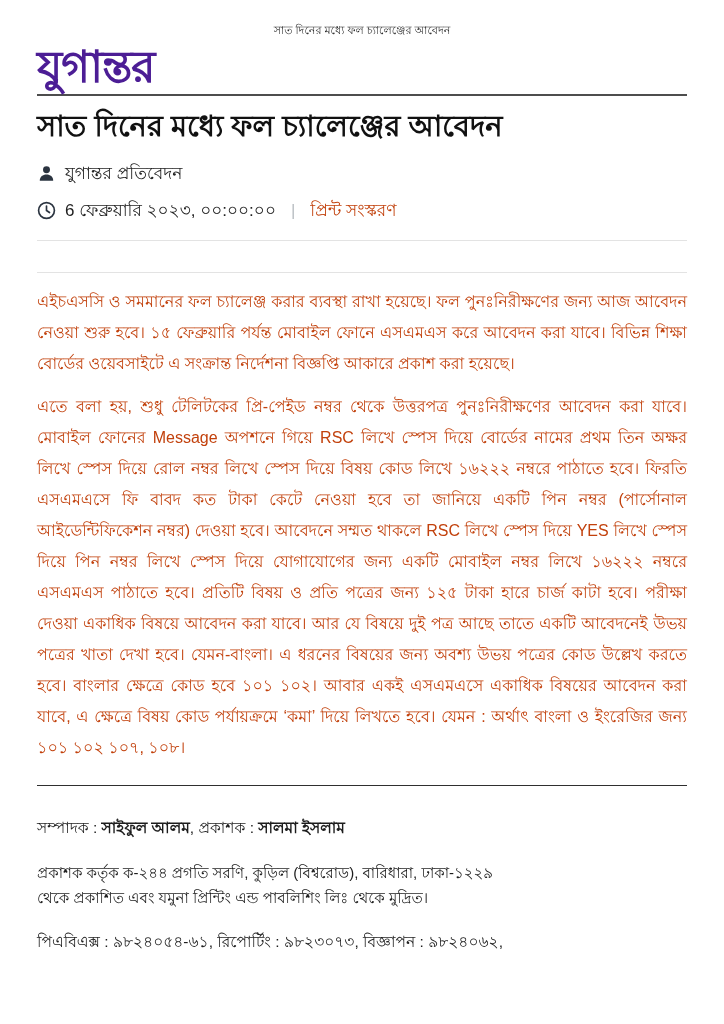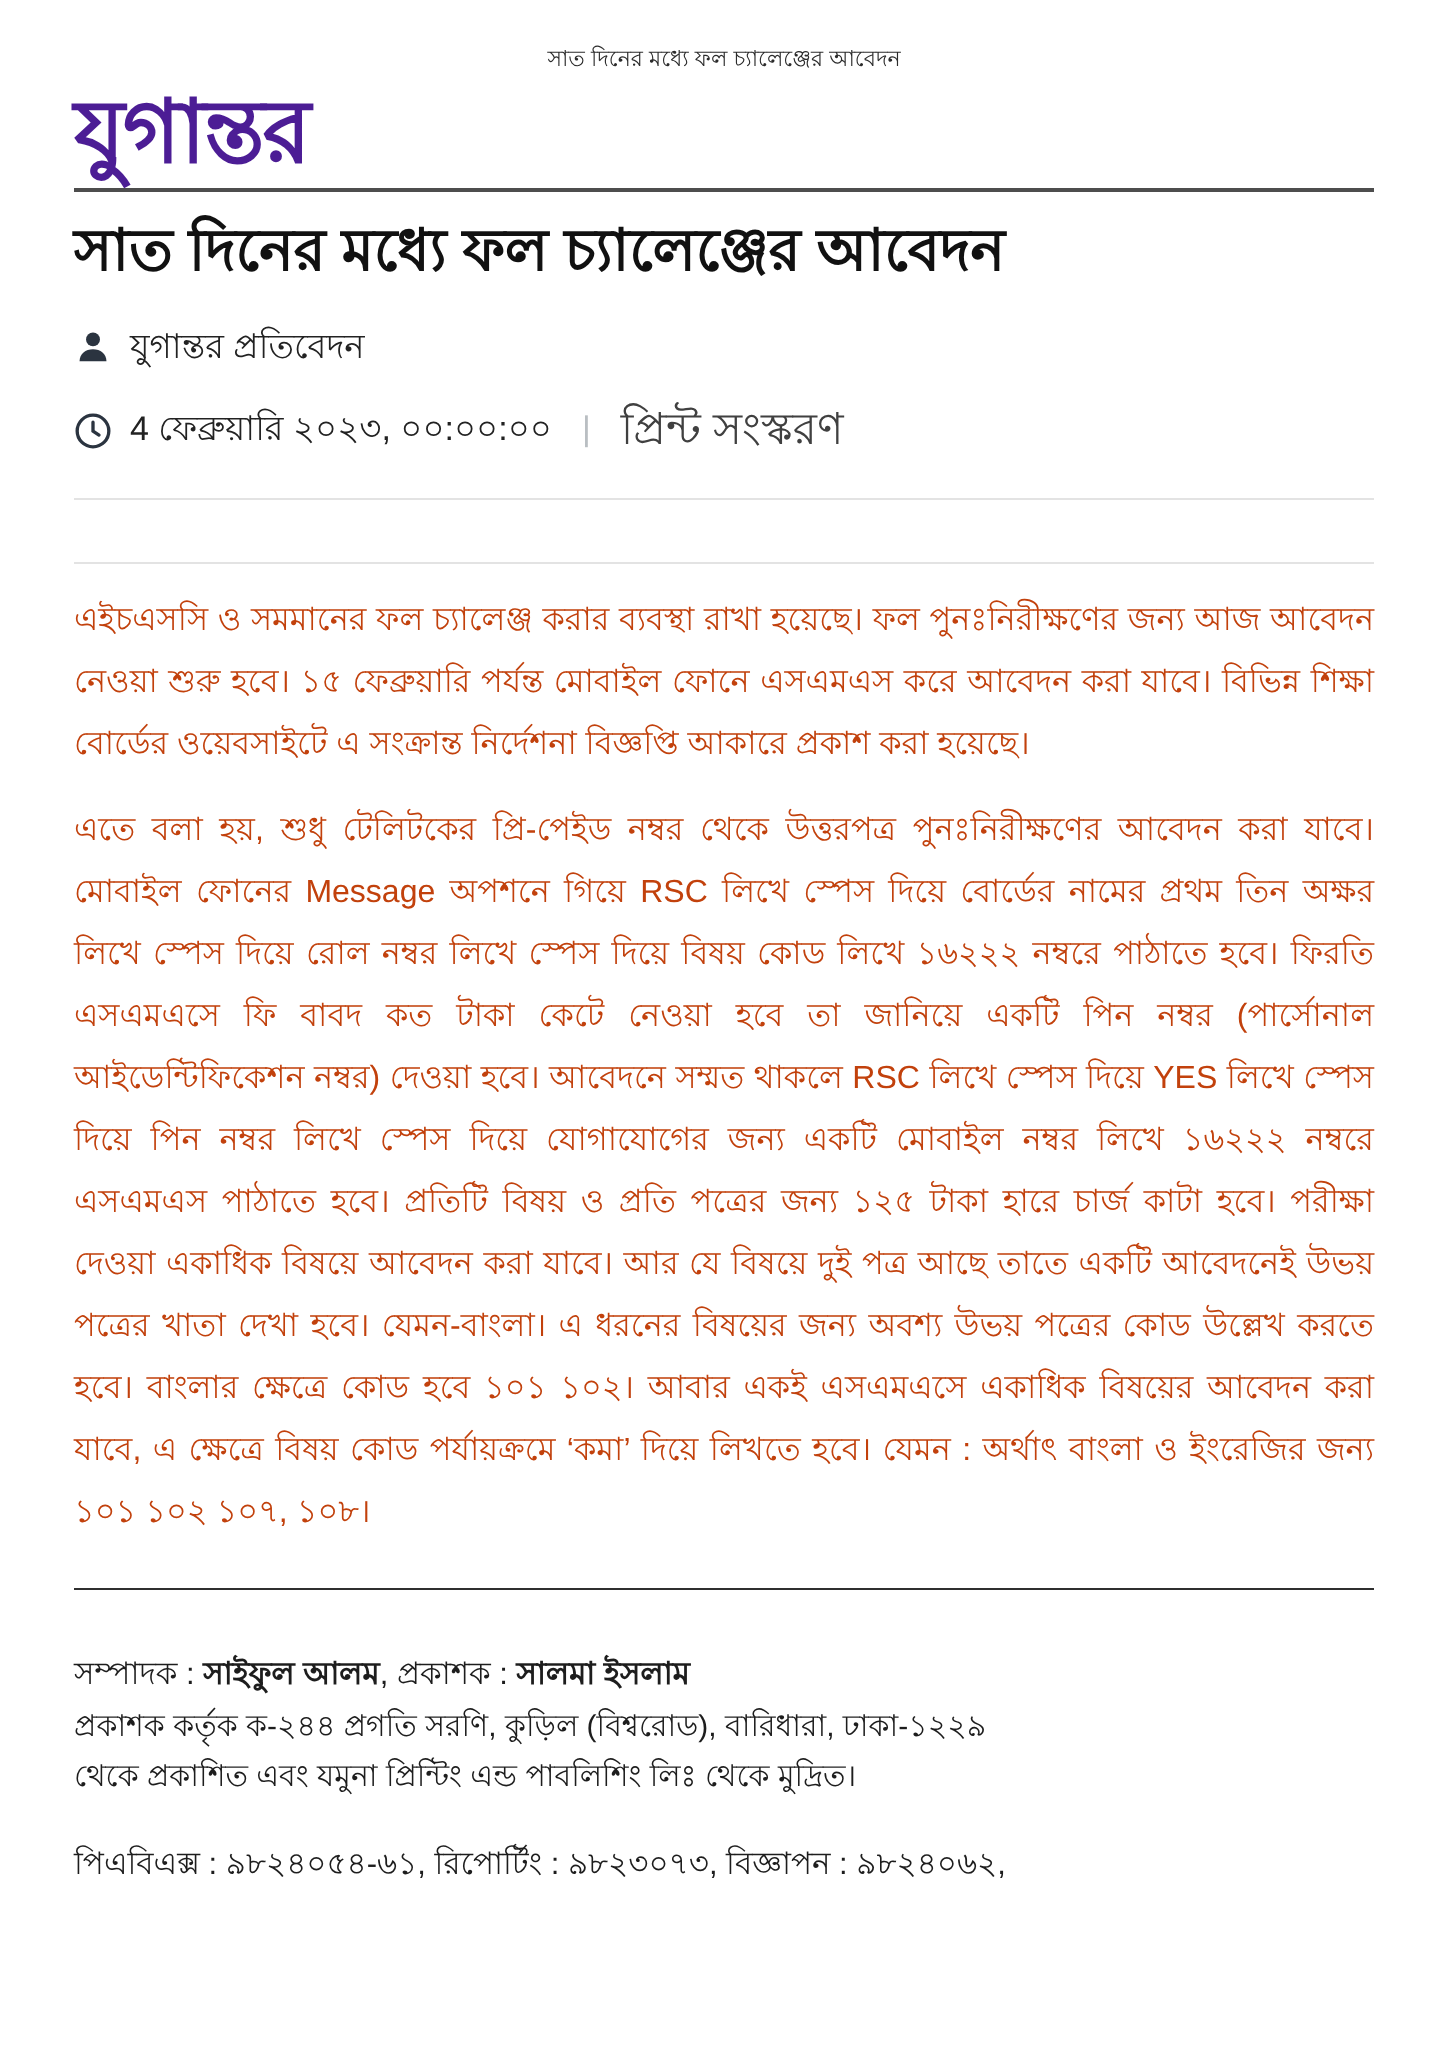--- a/index.html
+++ b/index.html
@@ -50,24 +50,24 @@
     gap: 9px;
     font-size: 17px;
     color: #222;
   }
   .byline-row { margin-top: 14px; }
   .date-row { margin-top: 9px; }
   .meta-icon { display: inline-flex; width: 19px; height: 19px; flex: 0 0 auto; }
   .meta-icon svg { width: 100%; height: 100%; }
   .pipe-sep { color: #b9bec2; margin: 0 6px; font-size: 17px; }
   .print-link {
-    color: #404040;
+    color: #c2410c;
     text-decoration: none;
     cursor: pointer;
-    font-size: 22px;
+    font-size: 17px;
   }
   .rule-light {
     border: 0;
     border-top: 1px solid #e3e3e3;
   }
   .rule-after-meta { margin-top: 15px; }
   .rule-body-top { margin-top: 31px; }
   .article-body { margin-top: 13px; }
   .article-body p {
     font-size: 16px;
@@ -77,21 +77,21 @@
   }
   .article-body p + p { margin-top: 12px; }
   .rule-footer {
     border: 0;
     border-top: 1px solid #2f2f2f;
     margin-top: 22px;
   }
   .footer { font-size: 15.5px; color: #1d1d1d; }
   .editor-line { margin-top: 30px; white-space: pre-wrap; font-size: 15.5px; }
   .editor-line b { font-weight: 700; }
-  .address-block { font-size: 15px; line-height: 25px; }
+  .address-block { margin-top: 18px; font-size: 15px; line-height: 25px; }
   .phone-block { margin-top: 18px; font-size: 15.5px; line-height: 28px; }
 </style>
 </head>
 <body>
 
 <div class="page">
 
   <div class="print-header">সাত দিনের মধ্যে ফল চ্যালেঞ্জের আবেদন</div>
 
   <div>
@@ -112,21 +112,21 @@
     <span>যুগান্তর প্রতিবেদন</span>
   </div>
 
   <div class="meta-row date-row">
     <span class="meta-icon">
       <svg viewBox="0 0 24 24" aria-hidden="true">
         <circle cx="12" cy="12" r="10" fill="none" stroke="#2b3440" stroke-width="2.1"></circle>
         <path d="M12 6.4 V12 L15.8 14.6" fill="none" stroke="#2b3440" stroke-width="2.1" stroke-linecap="round"></path>
       </svg>
     </span>
-    <span>4 ফেব্রুয়ারি ২০২৩, ০০:০০:০০</span>
+    <span>6 ফেব্রুয়ারি ২০২৩, ০০:০০:০০</span>
     <span class="pipe-sep">|</span>
     <a class="print-link">প্রিন্ট সংস্করণ</a>
   </div>
 
   <hr class="rule-light rule-after-meta">
   <hr class="rule-light rule-body-top">
 
   <div class="article-body">
     <p>এইচএসসি ও সমমানের ফল চ্যালেঞ্জ করার ব্যবস্থা রাখা হয়েছে। ফল পুনঃনিরীক্ষণের জন্য আজ আবেদন নেওয়া শুরু হবে। ১৫ ফেব্রুয়ারি পর্যন্ত মোবাইল ফোনে এসএমএস করে আবেদন করা যাবে। বিভিন্ন শিক্ষা বোর্ডের ওয়েবসাইটে এ সংক্রান্ত নির্দেশনা বিজ্ঞপ্তি আকারে প্রকাশ করা হয়েছে।</p>
     <p>এতে বলা হয়, শুধু টেলিটকের প্রি-পেইড নম্বর থেকে উত্তরপত্র পুনঃনিরীক্ষণের আবেদন করা যাবে। মোবাইল ফোনের Message অপশনে গিয়ে RSC লিখে স্পেস দিয়ে বোর্ডের নামের প্রথম তিন অক্ষর লিখে স্পেস দিয়ে রোল নম্বর লিখে স্পেস দিয়ে বিষয় কোড লিখে ১৬২২২ নম্বরে পাঠাতে হবে। ফিরতি এসএমএসে ফি বাবদ কত টাকা কেটে নেওয়া হবে তা জানিয়ে একটি পিন নম্বর (পার্সোনাল আইডেন্টিফিকেশন নম্বর) দেওয়া হবে। আবেদনে সম্মত থাকলে RSC লিখে স্পেস দিয়ে YES লিখে স্পেস দিয়ে পিন নম্বর লিখে স্পেস দিয়ে যোগাযোগের জন্য একটি মোবাইল নম্বর লিখে ১৬২২২ নম্বরে এসএমএস পাঠাতে হবে। প্রতিটি বিষয় ও প্রতি পত্রের জন্য ১২৫ টাকা হারে চার্জ কাটা হবে। পরীক্ষা দেওয়া একাধিক বিষয়ে আবেদন করা যাবে। আর যে বিষয়ে দুই পত্র আছে তাতে একটি আবেদনেই উভয় পত্রের খাতা দেখা হবে। যেমন-বাংলা। এ ধরনের বিষয়ের জন্য অবশ্য উভয় পত্রের কোড উল্লেখ করতে হবে। বাংলার ক্ষেত্রে কোড হবে ১০১ ১০২। আবার একই এসএমএসে একাধিক বিষয়ের আবেদন করা যাবে, এ ক্ষেত্রে বিষয় কোড পর্যায়ক্রমে ‘কমা’ দিয়ে লিখতে হবে। যেমন : অর্থাৎ বাংলা ও ইংরেজির জন্য ১০১ ১০২ ১০৭, ১০৮।</p>

